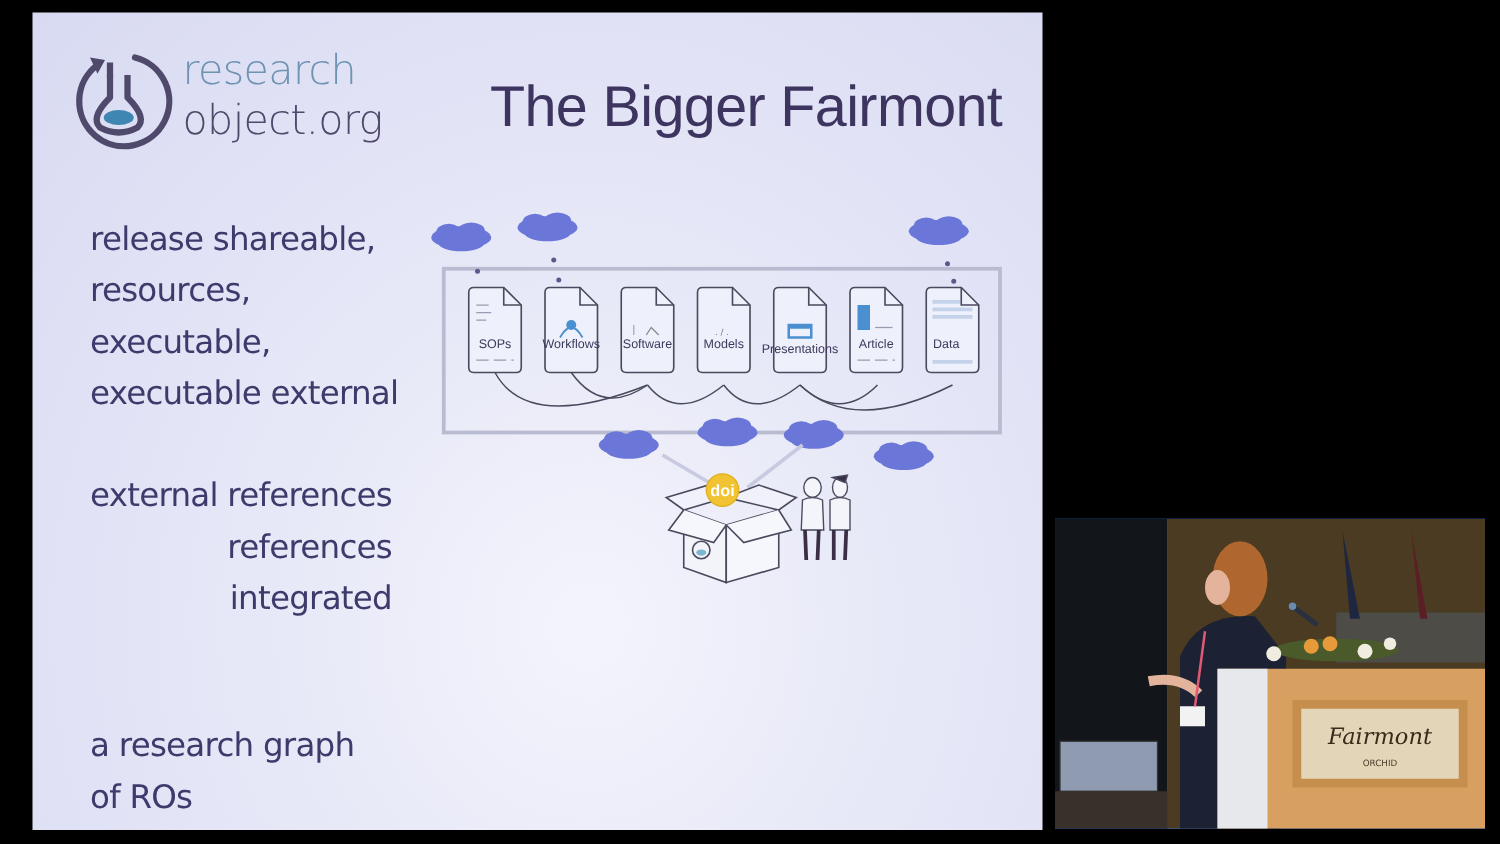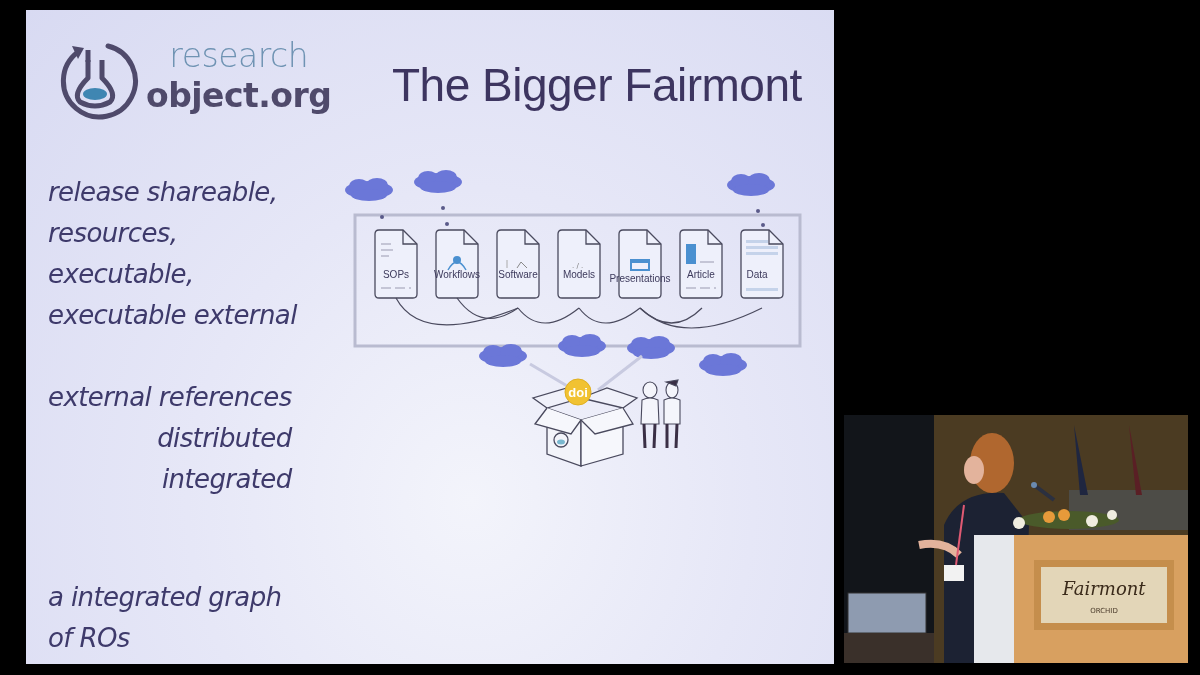--- a/index.html
+++ b/index.html
@@ -1,24 +1,24 @@
 <!DOCTYPE html>
 <html><head>
 <meta charset="utf-8">
 <style>
   html, body { margin:0; padding:0; }
   body { width:1200px; height:675px; background:#000; position:relative; overflow:hidden; font-family:"DejaVu Sans", sans-serif; }
   .slide { position:absolute; left:26px; top:10px; width:808px; height:654px;
     background: radial-gradient(ellipse at 55% 75%, #f3f4fb 0%, #e6e7f7 45%, #d8daf2 100%); }
   .logo { position:absolute; left:24px; top:22px; width:90px; height:90px; }
   .brand { position:absolute; left:120px; top:26px; font-family:"DejaVu Sans", sans-serif; font-size:33px; line-height:40px; font-weight:300; letter-spacing:-0.5px; }
-  .brand .l1 { color:#6f93b3;text-align:center; }
-  .brand .l2 { color:#4f4a6b;font-weight:bold; }
+  .brand .l1 { color:#6f93b3; }
+  .brand .l2 { color:#4f4a6b; }
   .title { position:absolute; left:366px; top:48px; font-family:"Liberation Sans", sans-serif; font-size:46px; color:#3d3560; letter-spacing:-0.5px; }
-  .bullets { position:absolute; left:22px; font-family:"DejaVu Sans", sans-serif; font-style:italic; font-size:26px; line-height:41px; color:#3e3a6b; letter-spacing:-0.6px; }
+  .bullets { position:absolute; left:46px; font-family:"DejaVu Sans", sans-serif; font-size:26px; line-height:41px; color:#3e3a6b; letter-spacing:-0.6px; }
   .b1 { top:162px; } .b2 { top:367px;text-align:right; } .b3 { top:567px; }
   .diagram { position:absolute; left:316px; top:158px; width:470px; height:300px; }
   .doc-label { font-family:"Liberation Sans", sans-serif; font-size:10px; fill:#3d3a5c; }
   .video { position:absolute; left:844px; top:415px; width:344px; height:248px; overflow:hidden; background:#3b82f6; }
   .podium-sign-text { font-family:"DejaVu Serif", serif; font-style:italic; }
 </style>
 </head>
 <body>
 
 <div class="slide">
@@ -38,25 +38,25 @@
   <div class="title">The Bigger Fairmont</div>
 
   <div class="bullets b1">
     <div>release shareable,</div>
     <div>resources,</div>
     <div>executable,</div>
     <div>executable external</div>
   </div>
   <div class="bullets b2">
     <div>external references</div>
-    <div>distributed</div>
+    <div>references</div>
     <div>integrated</div>
   </div>
   <div class="bullets b3">
-    <div>a integrated graph</div>
+    <div>a research graph</div>
     <div>of ROs</div>
   </div>
 
   <svg class="diagram" viewBox="0 0 470 300">
     <defs>
       <g id="cloud">
         <ellipse cx="0" cy="0" rx="24" ry="9" fill="#6b77d8"></ellipse>
         <ellipse cx="-10" cy="-4" rx="10" ry="7" fill="#6b77d8"></ellipse>
         <ellipse cx="8" cy="-5" rx="11" ry="7" fill="#6b77d8"></ellipse>
         <ellipse cx="0" cy="5" rx="18" ry="6" fill="#6b77d8"></ellipse>

